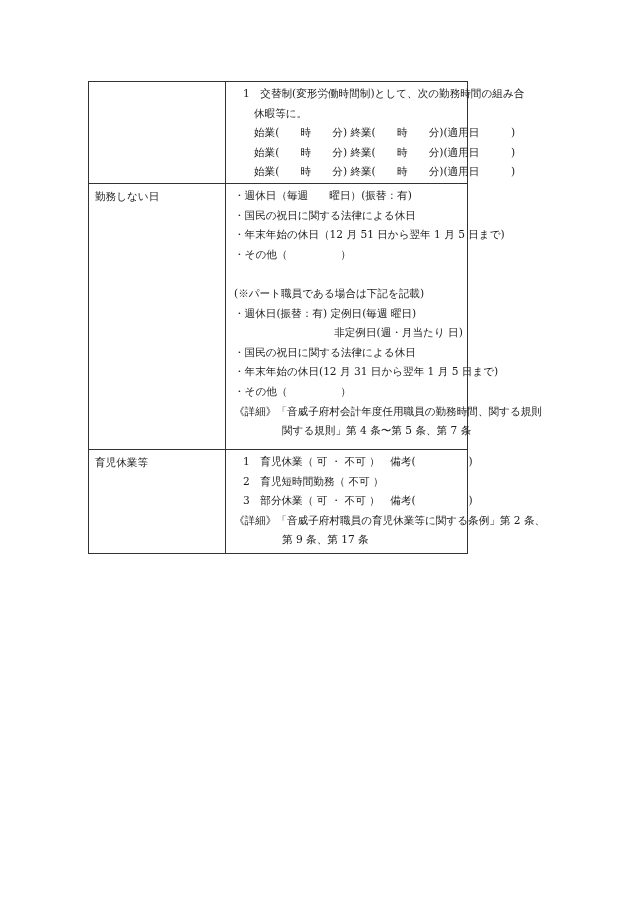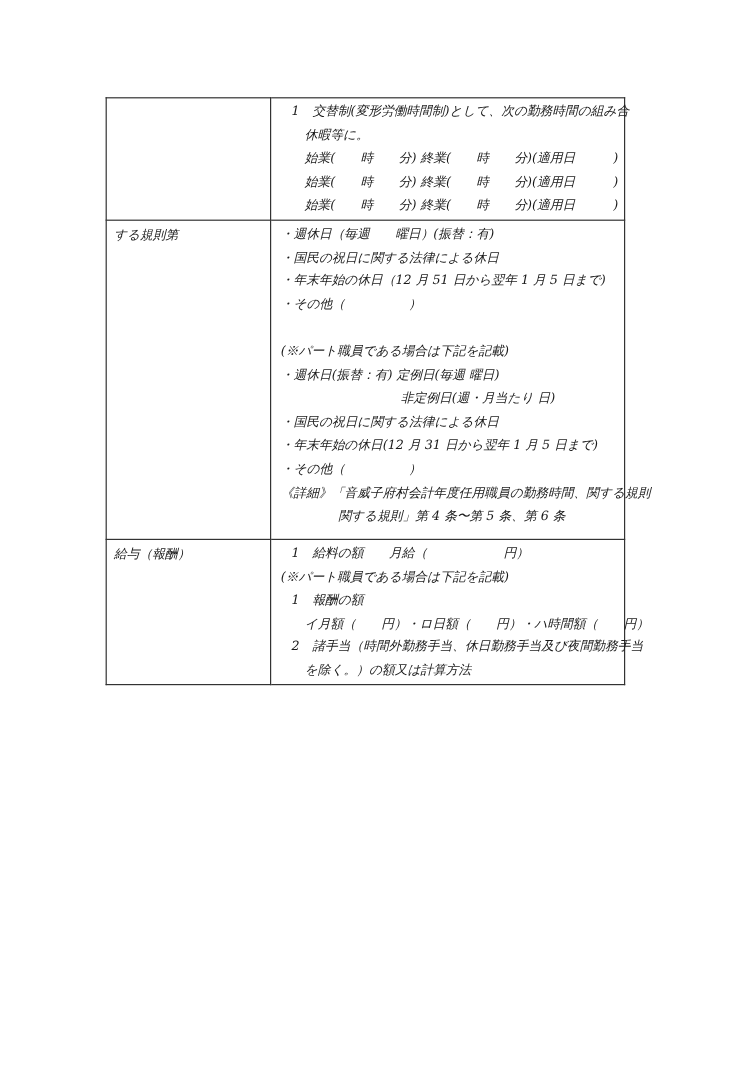--- a/index.html
+++ b/index.html
@@ -1,28 +1,28 @@
 <!DOCTYPE html>
 <html><head>
 <meta charset="utf-8">
 <style>
   html, body { margin:0; padding:0; background:#ffffff; }
   body { width:630px; height:903px; position:relative; overflow:hidden;
          font-family:"DejaVu Serif", "Liberation Serif", serif; color:#1a1a1a; }
   .page { position:absolute; left:0; top:0; width:630px; height:903px; background:#fff; }
-  table.terms { position:absolute; left:88px; top:81px; width:433px; border-collapse:collapse;
-                table-layout:fixed;font-style:italic; }
+  table.terms { position:absolute; left:88px; top:81px; width:380px; border-collapse:collapse;
+                table-layout:fixed; }
   table.terms td { border:1px solid #333; vertical-align:top; padding:0; font-size:10.6px; line-height:19.6px; }
   td.label { width:130px; padding:3px 0 0 6px !important; }
   td.content { padding:2px 4px 0 8px !important; }
   .ln { white-space:pre; display:block; height:19.6px; }
   .ind1 { padding-left:9px; }
   .ind2 { padding-left:20px; }
   .ind3 { padding-left:48px; }
-  .ind4 { padding-left:100px; }
+  .ind4 { padding-left:100px;text-align:center; }
   .blank { height:19.6px; display:block; }
   tr.r1 td { height:98px; }
   tr.r2 td { height:262px; }
   tr.r3 td { height:155px; }
   tr.r4 td { height:100px; }
   tr.r5 td { height:117px; }
 </style>
 </head>
 <body>
 
@@ -33,43 +33,42 @@
     <td class="label"></td>
     <td class="content">
       <span class="ln ind1">1　交替制(変形労働時間制)として、次の勤務時間の組み合</span>
       <span class="ln ind2">休暇等に。</span>
       <span class="ln ind2">始業(　　時　　分) 終業(　　時　　分)(適用日　　　)</span>
       <span class="ln ind2">始業(　　時　　分) 終業(　　時　　分)(適用日　　　)</span>
       <span class="ln ind2">始業(　　時　　分) 終業(　　時　　分)(適用日　　　)</span>
     </td>
   </tr>
   <tr class="r2">
-    <td class="label">する規則第</td>
+    <td class="label">勤務しない日</td>
     <td class="content">
       <span class="ln">・週休日（毎週　　曜日）(振替：有)</span>
       <span class="ln">・国民の祝日に関する法律による休日</span>
       <span class="ln">・年末年始の休日（12 月 51 日から翌年 1 月 5 日まで)</span>
       <span class="ln">・その他（　　　　　）</span>
       <span class="blank"></span>
       <span class="ln">(※パート職員である場合は下記を記載)</span>
       <span class="ln">・週休日(振替：有) 定例日(毎週 曜日)</span>
       <span class="ln ind4">非定例日(週・月当たり 日)</span>
       <span class="ln">・国民の祝日に関する法律による休日</span>
       <span class="ln">・年末年始の休日(12 月 31 日から翌年 1 月 5 日まで)</span>
       <span class="ln">・その他（　　　　　）</span>
       <span class="ln">《詳細》「音威子府村会計年度任用職員の勤務時間、関する規則</span>
-      <span class="ln ind3">関する規則」第 4 条〜第 5 条、第 6 条</span>
+      <span class="ln ind3">関する規則」第 4 条〜第 5 条、第 7 条</span>
     </td>
   </tr>
-  <tr class="r5">
-    <td class="label">給与（報酬）</td>
+  <tr class="r4">
+    <td class="label">育児休業等</td>
     <td class="content">
-      <span class="ln ind1">1　給料の額　　月給（　　　　　　円）</span>
-      <span class="ln">(※パート職員である場合は下記を記載)</span>
-      <span class="ln ind1">1　報酬の額</span>
-      <span class="ln ind2">イ月額（　　円）・ロ日額（　　円）・ハ時間額（　　円）</span>
-      <span class="ln ind1">2　諸手当（時間外勤務手当、休日勤務手当及び夜間勤務手当</span>
-      <span class="ln ind2">を除く。）の額又は計算方法</span>
+      <span class="ln ind1">1　育児休業（ 可 ・ 不可 ）　備考(　　　　　)</span>
+      <span class="ln ind1">2　育児短時間勤務（ 不可 ）</span>
+      <span class="ln ind1">3　部分休業（ 可 ・ 不可 ）　備考(　　　　　)</span>
+      <span class="ln">《詳細》「音威子府村職員の育児休業等に関する条例」第 2 条、</span>
+      <span class="ln ind3">第 9 条、第 17 条</span>
     </td>
   </tr>
 </tbody>
     </table>
 </div>
 
 </body></html>

